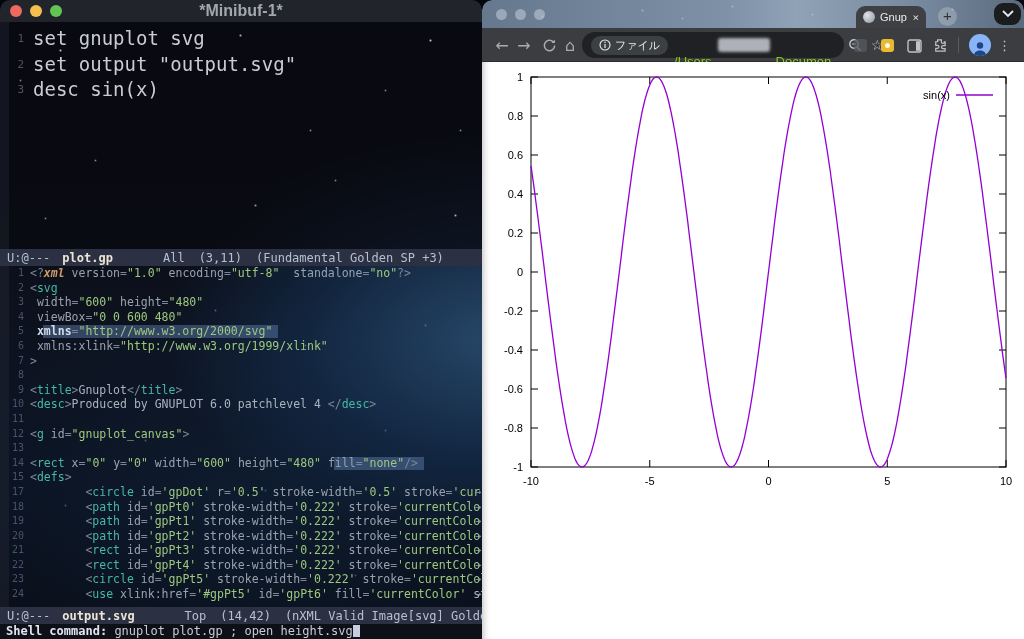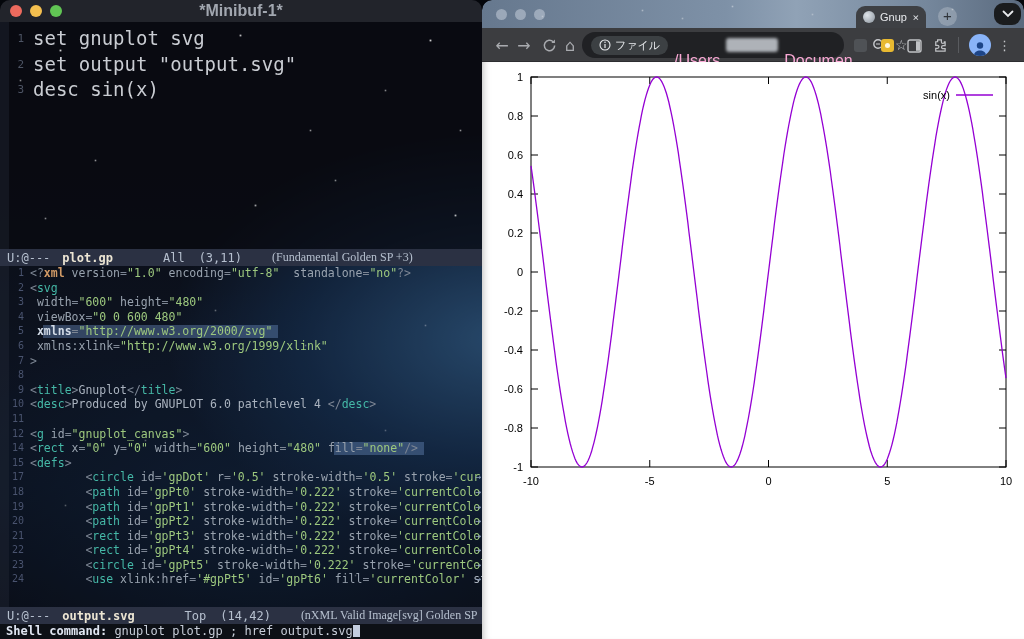--- a/index.html
+++ b/index.html
@@ -34,33 +34,33 @@
 
   .buf-top{position:absolute;top:22px;left:0;width:482px;height:227px;background:rgba(9,11,17,.86);
     padding-top:4px;box-sizing:border-box;overflow:hidden;z-index:2;}
   .fringe{position:absolute;top:22px;left:0;width:9px;height:585px;background:rgba(40,46,60,.35);z-index:3;}
   .crow{display:flex;height:25.5px;line-height:25.5px;font-size:19px;color:#c9ccd2;white-space:pre;overflow:hidden;}
   .crow .gut{flex:0 0 33px;text-align:right;padding-right:9px;color:#4d5464;font-size:11px;box-sizing:border-box;}
 
   .ml{position:absolute;left:0;width:482px;height:17px;background:#2b3143;color:#b6c0cf;font-size:12px;
       display:flex;align-items:center;white-space:nowrap;overflow:hidden;padding-left:7px;box-sizing:border-box;z-index:7;}
   .ml .name{font-weight:bold;color:#ece5d3;margin-left:12px;}
-  .ml .pos{margin-left:50px;} .ml .coords{margin-left:14px;} .ml .modes{margin-left:30px;font-family:Liberation Serif, serif;}
+  .ml .pos{margin-left:50px;} .ml .coords{margin-left:14px;} .ml .modes{margin-left:14px;}
   .ml1{top:249px;} .ml2{top:607px;}
 
   .buf-xml{position:absolute;top:266px;left:0;width:482px;height:341px;background:rgba(12,17,28,.55);
     overflow:hidden;z-index:2;}
   .xrow{display:flex;height:14.6px;line-height:14.6px;font-size:11.5px;color:#aab3bf;white-space:pre;
     overflow:hidden;position:relative;}
   .xrow .gut{flex:0 0 30px;text-align:right;padding-right:6px;color:#49536e;font-size:10px;box-sizing:border-box;}
   .xrow .code{position:relative;z-index:1;}
   .hlrect{position:absolute;top:1px;height:13px;background:rgba(95,126,172,.48);z-index:0;}
   .trunc-arrow{position:absolute;right:1px;top:0;color:#93a5c2;font-size:10px;z-index:2;}
   .tag{color:#45b8a7;margin-top:20px;} .att{color:#98a2ae;} .attx{color:#d3dce8;font-weight:bold;}
-  .str{color:#9dc87e;} .pun{color:#7d8694;} .pi{color:#d19a66;font-weight:bold;}
+  .str{color:#9dc87e;} .pun{color:#7d8694;} .pi{color:#d19a66;font-style:italic;font-weight:bold;}
 
   .minibuf{position:absolute;top:624px;left:0;width:482px;height:15px;line-height:15px;background:#0d1016;
     color:#c6ccd7;font-size:12px;padding-left:6px;white-space:pre;z-index:7;box-sizing:border-box;}
   .minibuf .prompt{font-weight:bold;color:#e0e6f2;}
   .cursor{display:inline-block;width:7px;height:12px;background:#c3cddf;vertical-align:-2px;}
 
   
   .browser{position:absolute;left:482px;top:0;width:542px;height:639px;border-radius:10px 10px 0 0;overflow:hidden;}
   .tabstrip{position:absolute;top:0;left:0;width:100%;height:28px;
     background:linear-gradient(90deg,#66788e,#7e91a7 45%,#90a2b6 58%,#75879c 82%,#5a6a7e);
@@ -81,21 +81,21 @@
     font-family:"Liberation Sans",sans-serif;}
   .tabsearch{position:absolute;right:3px;top:3px;width:27px;height:22px;background:#1a1c1e;border-radius:9px;
     display:flex;align-items:center;justify-content:center;}
   .toolbar{position:absolute;top:28px;left:0;width:100%;height:34px;background:#3c3d40;border-bottom:1px solid #2c2d30;box-sizing:border-box;}
   .navi{position:absolute;top:0;height:34px;display:flex;align-items:center;justify-content:center;
     color:#a9abaf;font-size:16px;width:22px;font-family:"DejaVu Sans",sans-serif;}
   .omni{position:absolute;left:100px;top:4px;width:262px;height:26px;background:#202124;border-radius:13px;
     display:flex;align-items:center;padding:0 9px;gap:6px;box-sizing:border-box;font-family:"Liberation Sans",sans-serif;}
   .chip{background:#3c4043;border-radius:10px;height:19px;display:flex;align-items:center;gap:4px;
     padding:0 8px;color:#e8eaed;font-size:11px;white-space:nowrap;}
-  .url{color:#f9a8d4;font-size:16px;white-space:nowrap;margin-top:32px;}
+  .url{color:#84cc16;font-size:13px;white-space:nowrap;margin-top:32px;}
   .redact{width:52px;height:14px;background:#aeb2b8;border-radius:3px;filter:blur(1.5px);flex:0 0 52px;}
   .omni .right{margin-left:auto;display:flex;align-items:center;gap:9px;color:#c7c9cc;}
   .star{font-size:14px;color:#c7c9cc;font-family:"DejaVu Sans",sans-serif;}
   .exticon{position:absolute;top:10px;}
   .yellow-ext{left:399px;width:13px;height:13px;border-radius:3px;background:#e8b931;position:absolute;top:11px;}
   .yellow-ext i{position:absolute;left:4px;top:4px;width:5px;height:5px;border-radius:50%;background:#fff7df;display:block;}
   .dim-ext{left:372px;width:13px;height:13px;border-radius:3px;background:#56595d;opacity:.75;position:absolute;top:11px;}
   .sep{position:absolute;left:476px;top:9px;width:1px;height:16px;background:#595b5f;}
   .avatar{position:absolute;left:487px;top:6px;width:22px;height:22px;border-radius:50%;background:#8ab4f8;
     display:flex;align-items:flex-end;justify-content:center;overflow:hidden;}
@@ -139,41 +139,42 @@
         <div class="xrow"><span class="gut">3</span><span class="code"> <span class="att">width</span><span class="pun">=</span><span class="str">"600"</span> <span class="att">height</span><span class="pun">=</span><span class="str">"480"</span></span></div>
         <div class="xrow"><span class="gut">4</span><span class="code"> <span class="att">viewBox</span><span class="pun">=</span><span class="str">"0 0 600 480"</span></span></div>
         <div class="xrow"><span class="gut">5</span><i class="hlrect" style="left:calc(36px + 1ch);width:34ch"></i><span class="code"> <span class="attx">xmlns</span><span class="pun">=</span><span class="str">"http://www.w3.org/2000/svg"</span></span></div>
         <div class="xrow"><span class="gut">6</span><span class="code"> <span class="att">xmlns:xlink</span><span class="pun">=</span><span class="str">"http://www.w3.org/1999/xlink"</span></span></div>
         <div class="xrow"><span class="gut">7</span><span class="code"><span class="pun">&gt;</span></span></div>
         <div class="xrow"><span class="gut">8</span><span class="code"></span></div>
         <div class="xrow"><span class="gut">9</span><span class="code"><span class="pun">&lt;</span><span class="tag">title</span><span class="pun">&gt;</span>Gnuplot<span class="pun">&lt;/</span><span class="tag">title</span><span class="pun">&gt;</span></span></div>
         <div class="xrow"><span class="gut">10</span><span class="code"><span class="pun">&lt;</span><span class="tag">desc</span><span class="pun">&gt;</span>Produced by GNUPLOT 6.0 patchlevel 4 <span class="pun">&lt;/</span><span class="tag">desc</span><span class="pun">&gt;</span></span></div>
         <div class="xrow"><span class="gut">11</span><span class="code"></span></div>
         <div class="xrow"><span class="gut">12</span><span class="code"><span class="pun">&lt;</span><span class="tag">g</span> <span class="att">id</span><span class="pun">=</span><span class="str">"gnuplot_canvas"</span><span class="pun">&gt;</span></span></div>
+        <div class="xrow"><span class="gut">13</span><span class="code"></span></div>
         <div class="xrow"><span class="gut">14</span><i class="hlrect" style="left:calc(36px + 43ch);width:13ch"></i><span class="code"><span class="pun">&lt;</span><span class="tag">rect</span> <span class="att">x</span><span class="pun">=</span><span class="str">"0"</span> <span class="att">y</span><span class="pun">=</span><span class="str">"0"</span> <span class="att">width</span><span class="pun">=</span><span class="str">"600"</span> <span class="att">height</span><span class="pun">=</span><span class="str">"480"</span> <span class="att">fill</span><span class="pun">=</span><span class="str">"none"</span><span class="pun">/&gt;</span></span></div>
         <div class="xrow"><span class="gut">15</span><span class="code"><span class="pun">&lt;</span><span class="tag">defs</span><span class="pun">&gt;</span></span></div>
         <div class="xrow"><span class="gut">17</span><span class="code">        <span class="pun">&lt;</span><span class="tag">circle</span> <span class="att">id</span><span class="pun">=</span><span class="str">'gpDot'</span> <span class="att">r</span><span class="pun">=</span><span class="str">'0.5'</span> <span class="att">stroke-width</span><span class="pun">=</span><span class="str">'0.5'</span> <span class="att">stroke</span><span class="pun">=</span><span class="str">'currentColor'</span></span><span class="trunc-arrow">→</span></div>
         <div class="xrow"><span class="gut">18</span><span class="code">        <span class="pun">&lt;</span><span class="tag">path</span> <span class="att">id</span><span class="pun">=</span><span class="str">'gpPt0'</span> <span class="att">stroke-width</span><span class="pun">=</span><span class="str">'0.222'</span> <span class="att">stroke</span><span class="pun">=</span><span class="str">'currentColor'</span></span><span class="trunc-arrow">→</span></div>
         <div class="xrow"><span class="gut">19</span><span class="code">        <span class="pun">&lt;</span><span class="tag">path</span> <span class="att">id</span><span class="pun">=</span><span class="str">'gpPt1'</span> <span class="att">stroke-width</span><span class="pun">=</span><span class="str">'0.222'</span> <span class="att">stroke</span><span class="pun">=</span><span class="str">'currentColor'</span></span><span class="trunc-arrow">→</span></div>
         <div class="xrow"><span class="gut">20</span><span class="code">        <span class="pun">&lt;</span><span class="tag">path</span> <span class="att">id</span><span class="pun">=</span><span class="str">'gpPt2'</span> <span class="att">stroke-width</span><span class="pun">=</span><span class="str">'0.222'</span> <span class="att">stroke</span><span class="pun">=</span><span class="str">'currentColor'</span></span><span class="trunc-arrow">→</span></div>
         <div class="xrow"><span class="gut">21</span><span class="code">        <span class="pun">&lt;</span><span class="tag">rect</span> <span class="att">id</span><span class="pun">=</span><span class="str">'gpPt3'</span> <span class="att">stroke-width</span><span class="pun">=</span><span class="str">'0.222'</span> <span class="att">stroke</span><span class="pun">=</span><span class="str">'currentColor'</span></span><span class="trunc-arrow">→</span></div>
         <div class="xrow"><span class="gut">22</span><span class="code">        <span class="pun">&lt;</span><span class="tag">rect</span> <span class="att">id</span><span class="pun">=</span><span class="str">'gpPt4'</span> <span class="att">stroke-width</span><span class="pun">=</span><span class="str">'0.222'</span> <span class="att">stroke</span><span class="pun">=</span><span class="str">'currentColor'</span></span><span class="trunc-arrow">→</span></div>
         <div class="xrow"><span class="gut">23</span><span class="code">        <span class="pun">&lt;</span><span class="tag">circle</span> <span class="att">id</span><span class="pun">=</span><span class="str">'gpPt5'</span> <span class="att">stroke-width</span><span class="pun">=</span><span class="str">'0.222'</span> <span class="att">stroke</span><span class="pun">=</span><span class="str">'currentColor'</span></span><span class="trunc-arrow">→</span></div>
         <div class="xrow"><span class="gut">24</span><span class="code">        <span class="pun">&lt;</span><span class="tag">use</span> <span class="att">xlink:href</span><span class="pun">=</span><span class="str">'#gpPt5'</span> <span class="att">id</span><span class="pun">=</span><span class="str">'gpPt6'</span> <span class="att">fill</span><span class="pun">=</span><span class="str">'currentColor'</span> stroke</span><span class="trunc-arrow">→</span></div>
       </div>
 
     <div class="ml ml2">
       <span>U:@---</span>
       <span class="name">output.svg</span>
       <span class="pos">Top</span>
       <span class="coords">(14,42)</span>
       <span class="modes">(nXML Valid Image[svg] Golden SP</span>
     </div>
 
-    <div class="minibuf"><span class="prompt">Shell command: </span><span>gnuplot plot.gp ; href output.svg</span><span class="cursor"></span></div>
+    <div class="minibuf"><span class="prompt">Shell command: </span><span>gnuplot plot.gp ; open height.svg</span><span class="cursor"></span></div>
 
     <div class="stars"></div>
   </div>
 
   <div class="browser">
     <div class="tabstrip">
       <span class="btl">
         <i></i>
         <i></i>
         <i></i>

